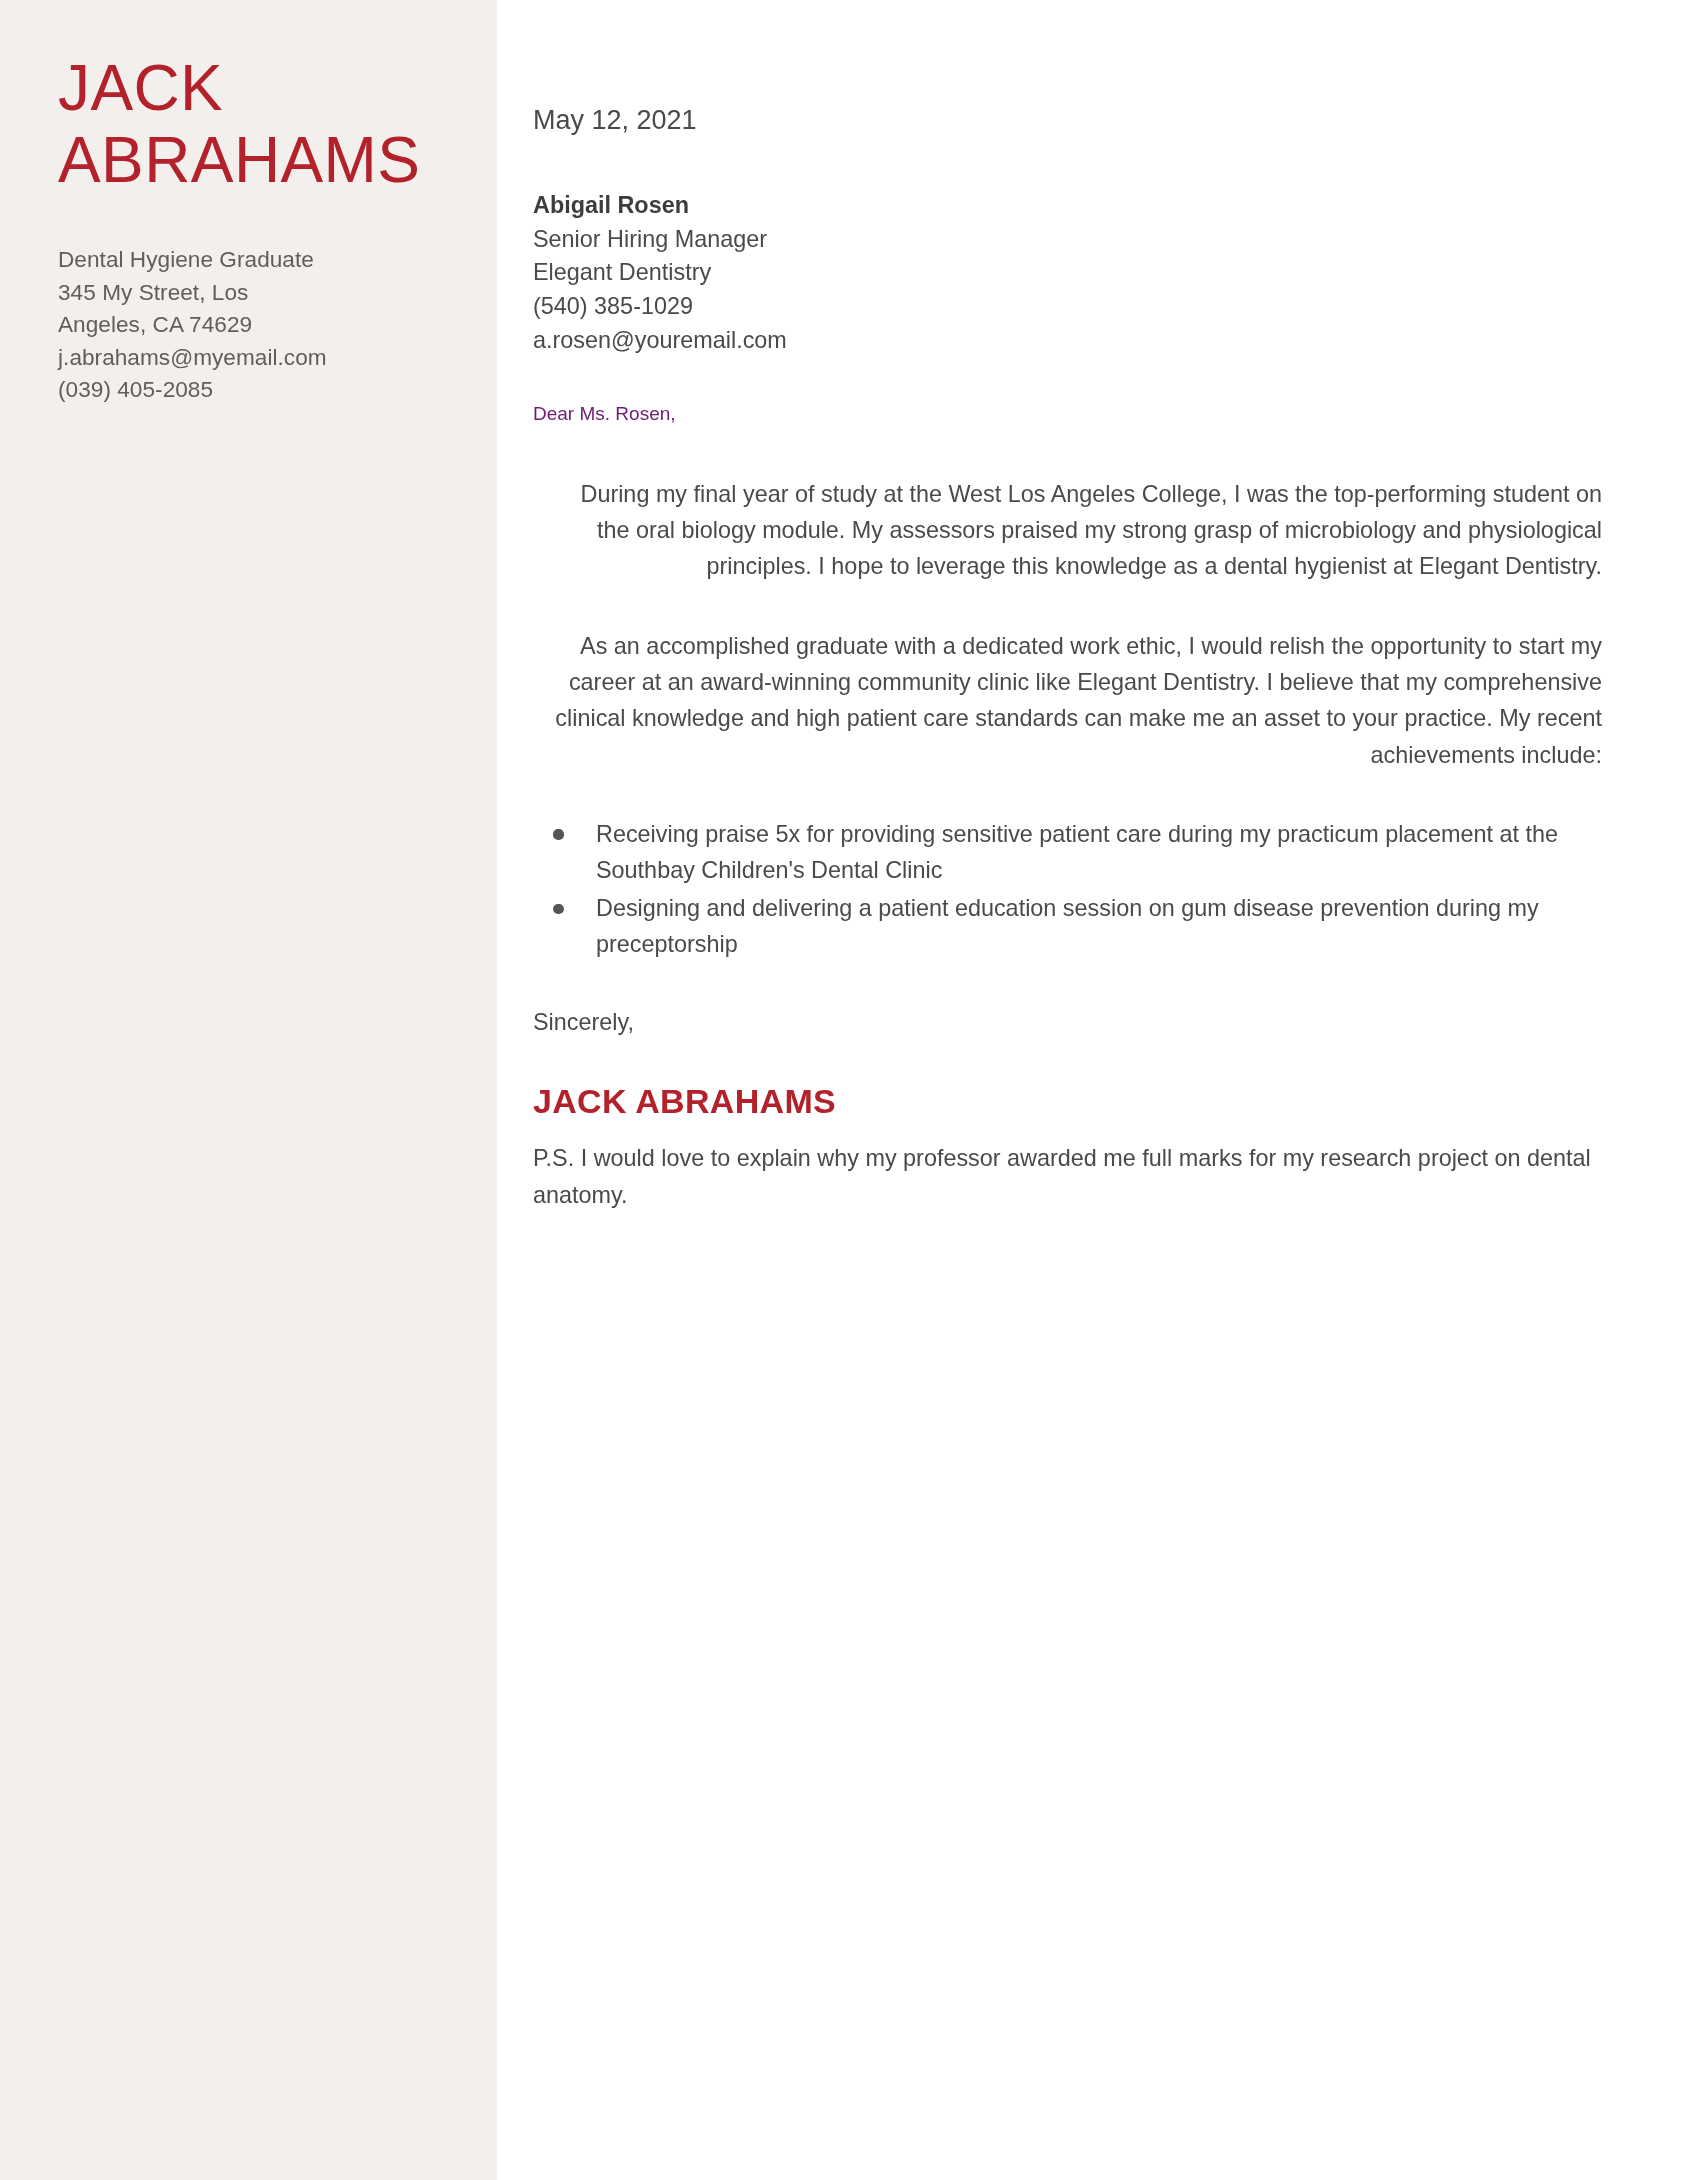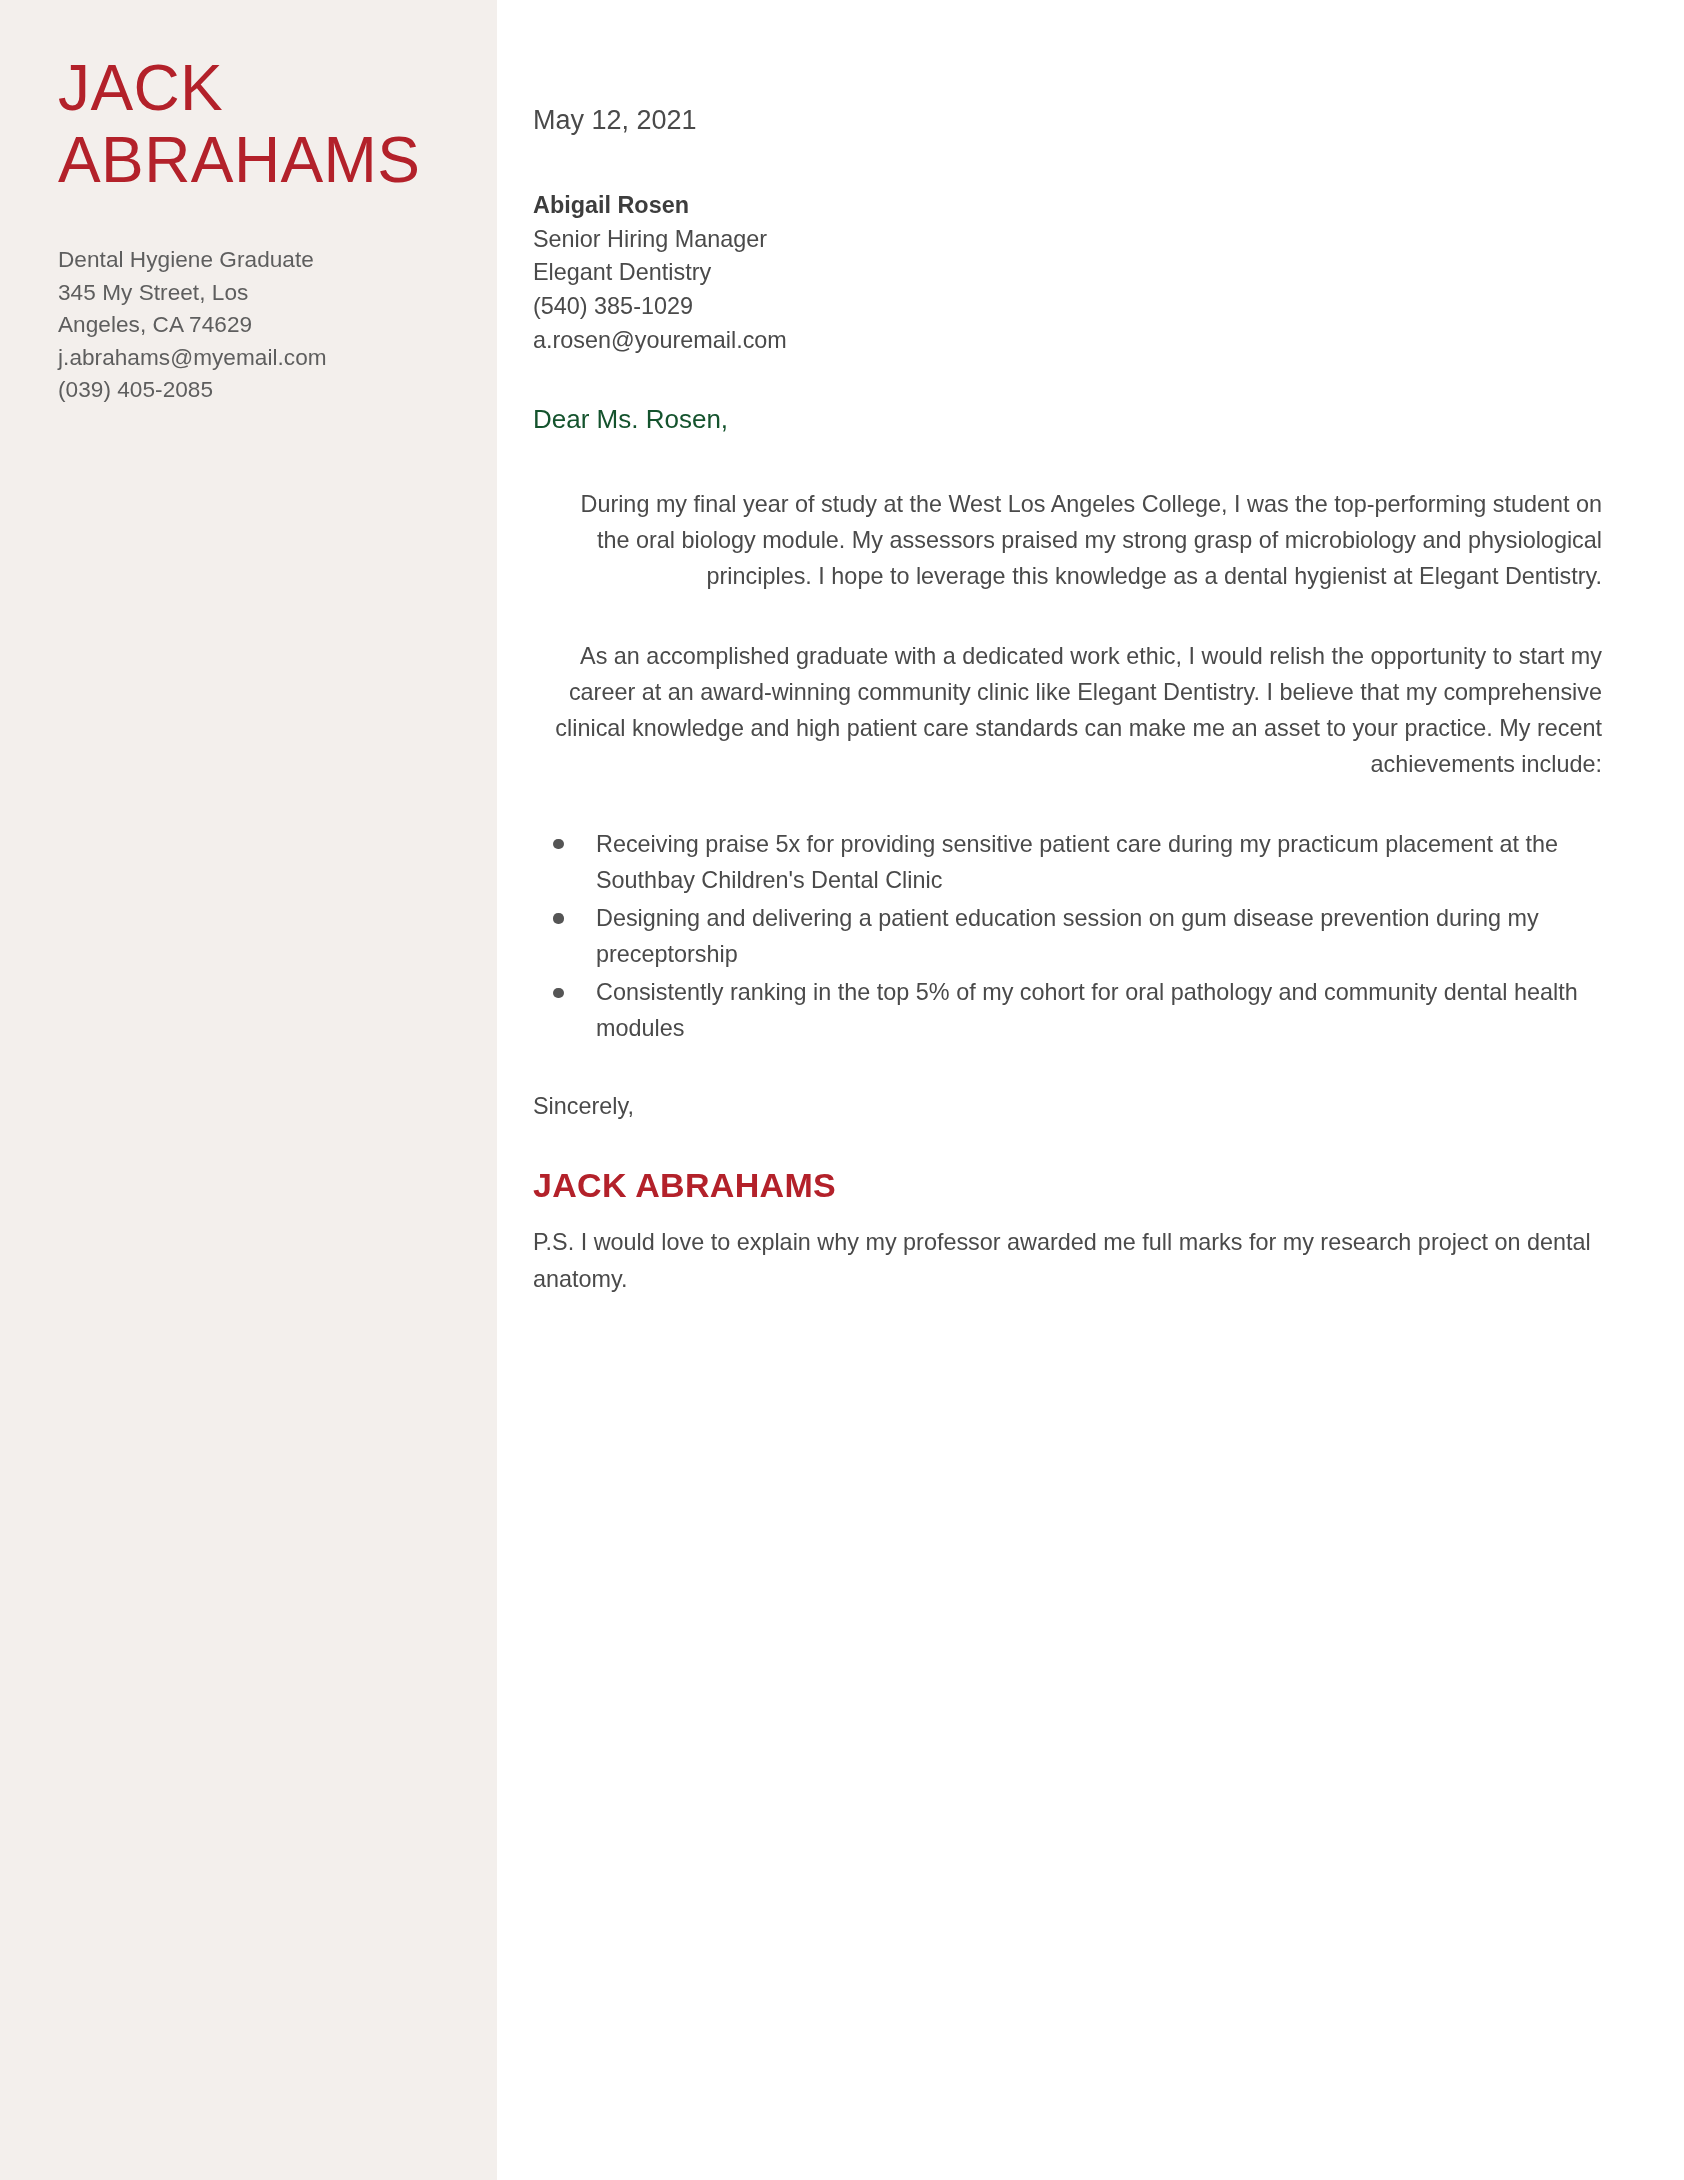--- a/index.html
+++ b/index.html
@@ -84,22 +84,22 @@
     color: #4a4a4a;
     font-size: 23.4px;
     line-height: 1.44;
   }
   .recipient-line.strong {
     font-weight: 700;
     color: #3d3d3d;
   }
 
   .salutation {
-    color: #14532d;
-    font-size: 26px;
+    color: #701a75;
+    font-size: 19px;
     line-height: 1.4;
     margin: 9px 0 48px 0;
   }
 
   .para {
     color: #4a4a4a;
     font-size: 23.4px;
     line-height: 1.55;
     margin: 0 0 43px 16px;
     text-align: right;
@@ -199,24 +199,20 @@
 
       <ul class="achievements">
         <li>
           <span class="bullet-dot"></span>
           <span>Receiving praise 5x for providing sensitive patient care during my practicum placement at the Southbay Children's Dental Clinic</span>
         </li>
         <li>
           <span class="bullet-dot"></span>
           <span>Designing and delivering a patient education session on gum disease prevention during my preceptorship</span>
         </li>
-        <li>
-          <span class="bullet-dot"></span>
-          <span>Consistently ranking in the top 5% of my cohort for oral pathology and community dental health modules</span>
-        </li>
       </ul>
 
 
       <p class="closing">Sincerely,</p>
 
 
       <p class="signature-name">JACK ABRAHAMS</p>
 
       <p class="postscript">P.S. I would love to explain why my professor awarded me full marks for my research project on dental anatomy.</p>
 

